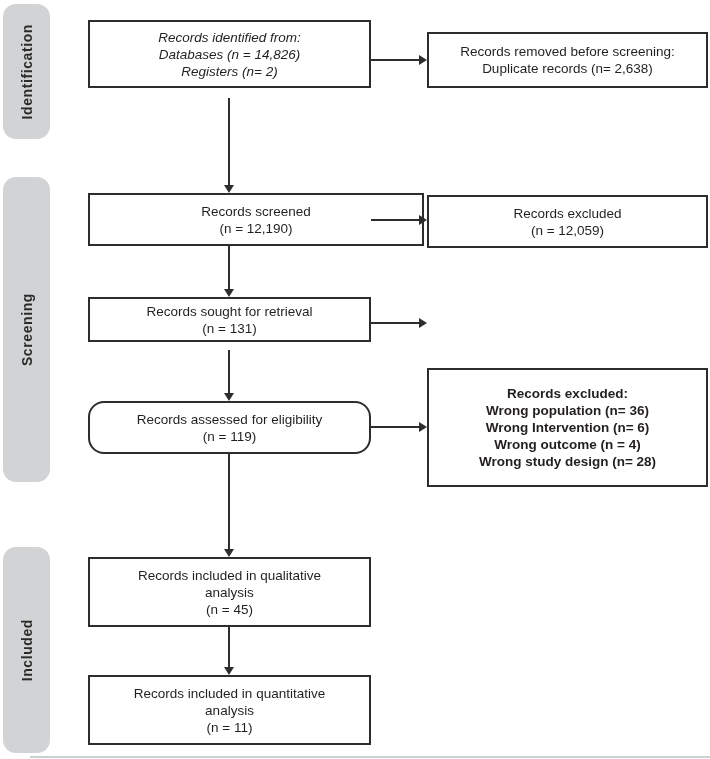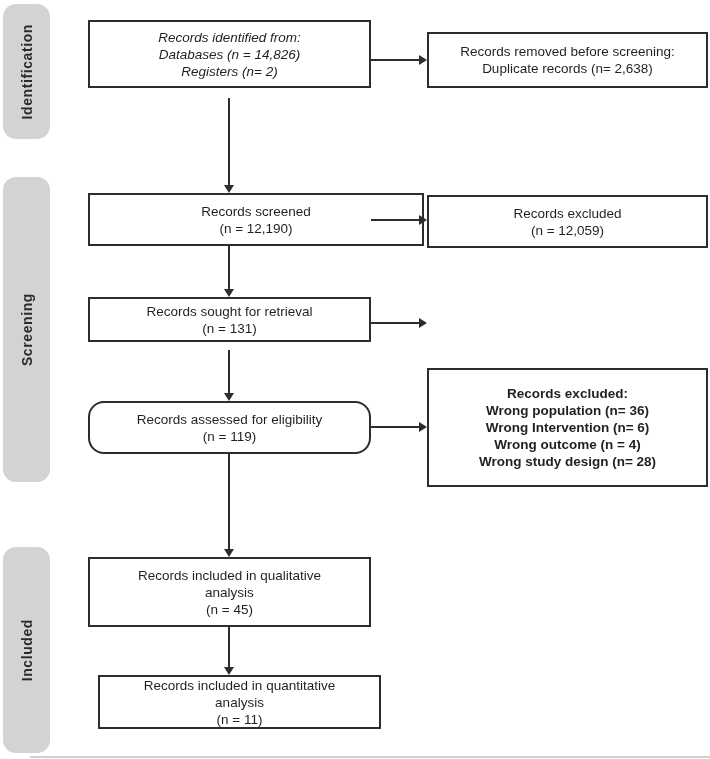--- a/index.html
+++ b/index.html
@@ -30,21 +30,21 @@
   .fbox .txt { white-space:pre-line; }
   #box-identified           { left:88px;  top:20px;  width:283px; height:68px;font-style:italic; }
   #box-removed              { left:427px; top:32px;  width:281px; height:56px; }
   #box-screened             { left:88px;  top:193px; width:336px; height:53px; }
   #box-excluded-screening   { left:427px; top:195px; width:281px; height:53px; }
   #box-sought               { left:88px;  top:297px; width:283px; height:45px; }
   #box-not-retrieved        { left:427px; top:297px; width:281px; height:55px; }
   #box-assessed             { left:88px;  top:401px; width:283px; height:53px;border-radius:16px; }
   #box-excluded-eligibility { left:427px; top:368px; width:281px; height:119px;font-weight:bold; }
   #box-qualitative          { left:88px;  top:557px; width:283px; height:70px; }
-  #box-quantitative         { left:98px;  top:675px; width:283px; height:54px;align-items:center; }
+  #box-quantitative         { left:88px;  top:675px; width:283px; height:70px;align-items:center; }
   
   .arrow { position:absolute; }
   .arrow .shaft { position:absolute; background:#2d2d2d; }
   .arrow .head  { position:absolute; width:0; height:0; }
   
   .varrow .shaft { left:0; top:0; width:1.5px; }
   .varrow .head  {
     left:-4.2px; border-left:5px solid transparent;
     border-right:5px solid transparent; border-top:8px solid #2d2d2d;
   }

